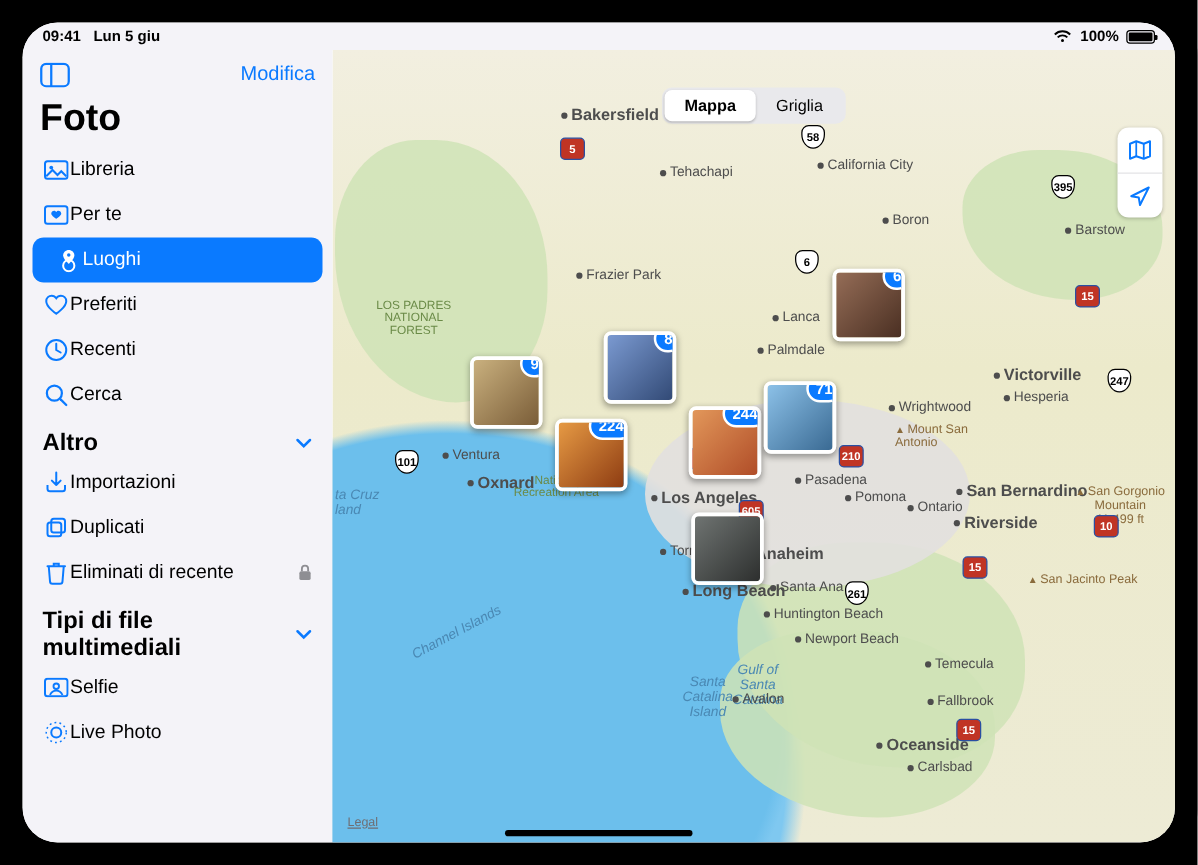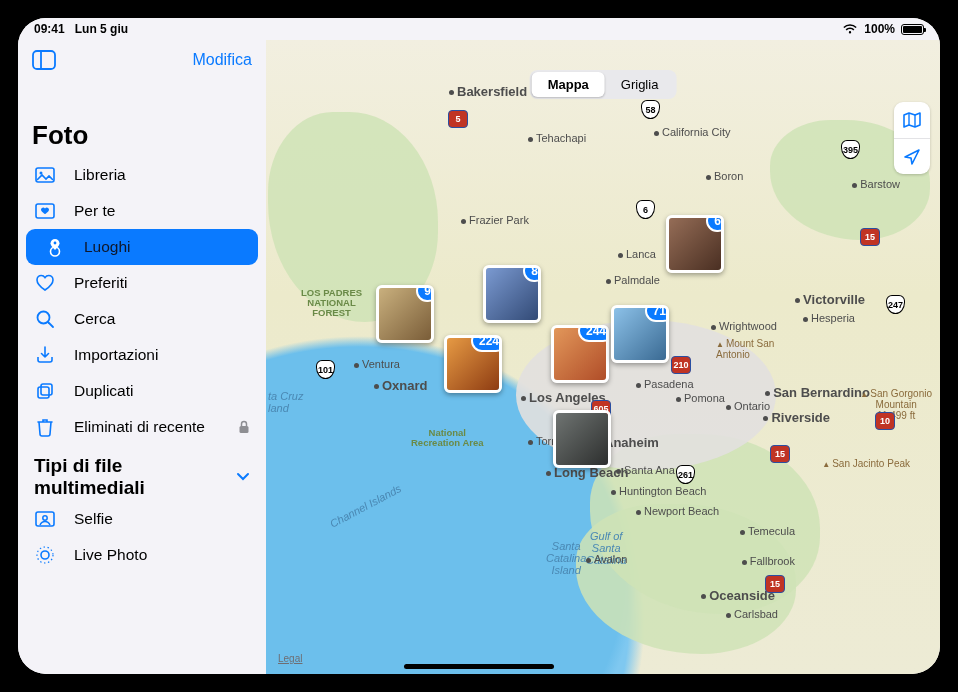--- a/index.html
+++ b/index.html
@@ -53,26 +53,26 @@
     overflow: hidden;
   }
   .sidebar-top {
     display:flex; justify-content:space-between; align-items:center;
     padding: 6px 14px 0 14px;
     height: 34px;
   }
   .sidebar-toggle { color:#0a7aff; }
   .modifica { color:#0a7aff; font-size:16px; }
 
-  .title { font-size: 26px; font-weight: 700; padding: 4px 14px 6px 14px; margin-top: 42px; }
+  .title { font-size: 30px; font-weight: 700; padding: 4px 14px 6px 14px; }
 
   .nav { display:flex; flex-direction:column; gap:0; padding: 0 8px; font-size:15.5px; }
-  .nav-item { display:flex; align-items:center; gap:18px; padding: 7px 8px; border-radius: 9px; color:#000; }
+  .nav-item { display:flex; align-items:center; gap:0; padding: 7px 8px; border-radius: 9px; color:#000; }
   .nav-item .ic { width: 22px; height:22px; display:flex; align-items:center; justify-content:center; color:#0a7aff; flex-shrink:0; }
-  .nav-item.selected { background:#0a7aff; color:#0f172a;padding-left:18px; }
+  .nav-item.selected { background:#0a7aff; color:#ffffff;padding-left:18px; }
   .nav-item.selected .ic { color:#fff; }
   .nav-item .trail { margin-left:auto; color:#8e8e93; }
   .section-header { display:flex; align-items:center; justify-content:space-between; padding: 10px 8px 2px 8px; font-weight:700; font-size:19px; color:#000; }
   .chev { color:#0a7aff; }
 
   
   .map-wrap { flex:1; position:relative; overflow:hidden; }
   .map-bg {
     position:absolute; inset:0;
     background:
@@ -89,21 +89,21 @@
   .gb2 { left:310px; bottom:20px; width:220px; height:150px; }
   .gb3 { right:10px; top:80px; width:160px; height:120px; }
   .gb4 { right:120px; bottom:60px; width:230px; height:180px; }
   .grey-blob { position:absolute; background:#e2e0df; border-radius:50%; opacity:0.9; }
   .gr1 { left:250px; top:280px; width:260px; height:150px; }
 
   .map-label { position:absolute; font-size:11px; color:#4d4d4d; white-space:nowrap; }
   .map-label.city::before { content:""; display:inline-block; width:5px; height:5px; border-radius:50%; background:#4d4d4d; margin-right:3px; vertical-align:middle; }
   .map-label.big { font-size:13px; font-weight:600; }
   .map-label.water { color:#4a88b3; font-style:italic; }
-  .map-label.park { color:#6a8a47; font-weight:700; text-align:center; line-height:1.05; font-size:9.5px;margin-top:48px;}
+  .map-label.park { color:#6a8a47; font-weight:400; text-align:center; line-height:1.05; font-size:9.5px;}
   .map-label.mtn { color:#8a6b3c; font-size:10px; }
   .map-label.mtn::before { content:"▲"; color:#8a6b3c; margin-right:2px; font-size:8px;}
   .shield { display:inline-flex; align-items:center; justify-content:center; width:20px; height:18px; font-size:9px; font-weight:700; color:#fff; border-radius:4px; position:absolute;text-align:center;}
   .shield.inter { background:#c03424; border:1.5px solid #2a4fa2; }
   .shield.us { background:#fff; color:#000; border:1px solid #000; width:19px; height:19px; border-radius:6px 6px 50% 50% / 6px 6px 60% 60%; }
 
   
   .cluster { position:absolute; width:58px; height:58px; border-radius:6px; border:3px solid #fff; box-shadow:0 2px 5px rgba(0,0,0,0.35); overflow:hidden; }
   .cluster .thumb { width:100%; height:100%; }
   .cluster .badge { position:absolute; top:-8px; right:-8px; min-width:22px; height:22px; padding:0 6px; background:#0a7aff; color:#fff; font-size:12px; font-weight:700; display:flex; align-items:center; justify-content:center; border-radius:11px; border:2px solid #fff; }
@@ -210,27 +210,44 @@
             <span class="ic">
                 <svg width="20" height="18" viewBox="0 0 20 18">
                   <path d="M10 16S2 10.6 2 5.9C2 3.2 4.1 1.5 6.3 1.5c1.6 0 3 1 3.7 2.1.7-1.1 2.1-2.1 3.7-2.1 2.2 0 4.3 1.7 4.3 4.4C18 10.6 10 16 10 16z" fill="none" stroke="currentColor" stroke-width="1.6"></path>
                 </svg>
               </span>
             <span>Preferiti</span>
           </div>
           <div class="nav-item">
             <span class="ic">
                 <svg width="20" height="20" viewBox="0 0 20 20">
+                  <circle cx="10" cy="10" r="8" fill="none" stroke="currentColor" stroke-width="1.6"></circle>
+                  <path d="M10 5v5l3.5 2" fill="none" stroke="currentColor" stroke-width="1.6" stroke-linecap="round"></path>
+                </svg>
+              </span>
+            <span>Recenti</span>
+          </div>
+          <div class="nav-item">
+            <span class="ic">
+                <svg width="20" height="20" viewBox="0 0 20 20">
                   <circle cx="8.5" cy="8.5" r="6" fill="none" stroke="currentColor" stroke-width="1.8"></circle>
                   <line x1="13.5" y1="13.5" x2="18" y2="18" stroke="currentColor" stroke-width="1.8" stroke-linecap="round"></line>
                 </svg>
               </span>
             <span>Cerca</span>
           </div>
 
+          <div class="section-header">
+            <span>Altro</span>
+            <span class="chev">
+                <svg width="14" height="10" viewBox="0 0 14 10">
+                  <path d="M2 2l5 5 5-5" fill="none" stroke="currentColor" stroke-width="2" stroke-linecap="round"></path>
+                </svg>
+              </span>
+          </div>
           <div class="nav-item">
             <span class="ic">
                 <svg width="20" height="20" viewBox="0 0 20 20">
                   <path d="M10 2v10m0 0l-3.5-3.5M10 12l3.5-3.5" fill="none" stroke="currentColor" stroke-width="1.6" stroke-linecap="round"></path>
                   <path d="M3 12v3a2 2 0 002 2h10a2 2 0 002-2v-3" fill="none" stroke="currentColor" stroke-width="1.6"></path>
                 </svg>
               </span>
             <span>Importazioni</span>
           </div>
           <div class="nav-item">

